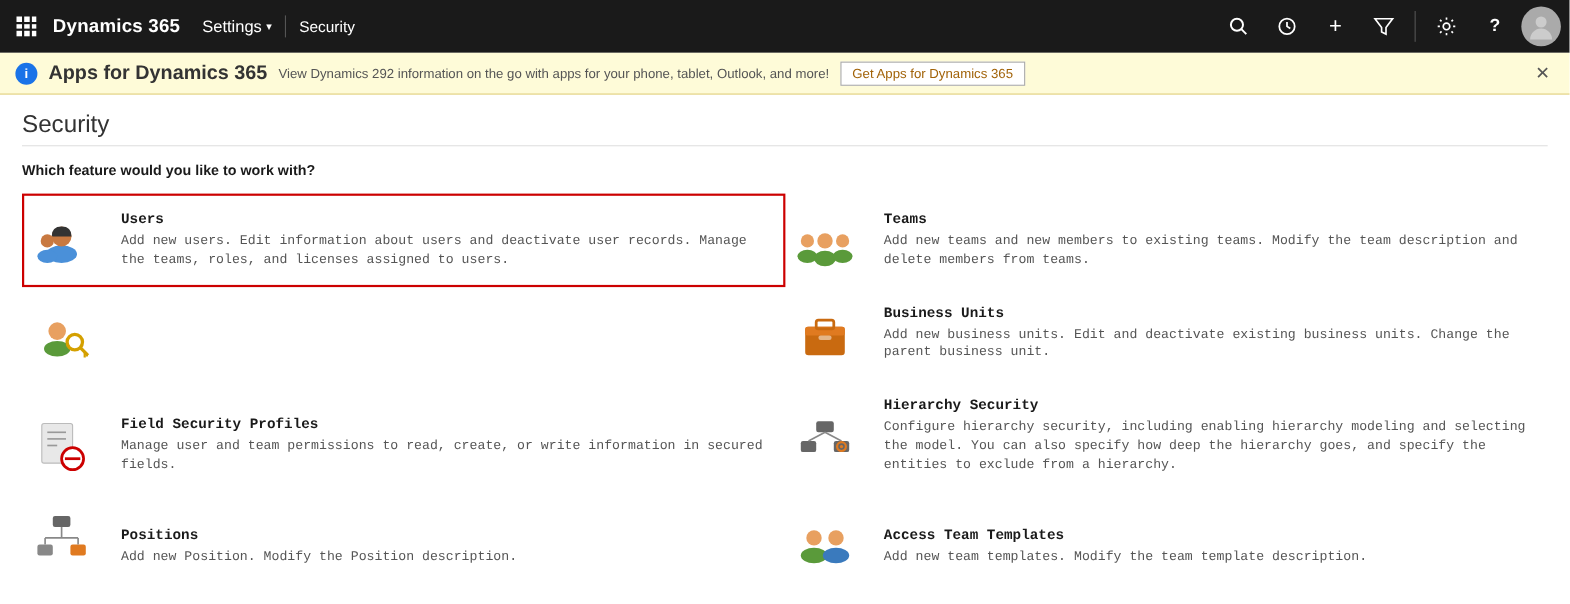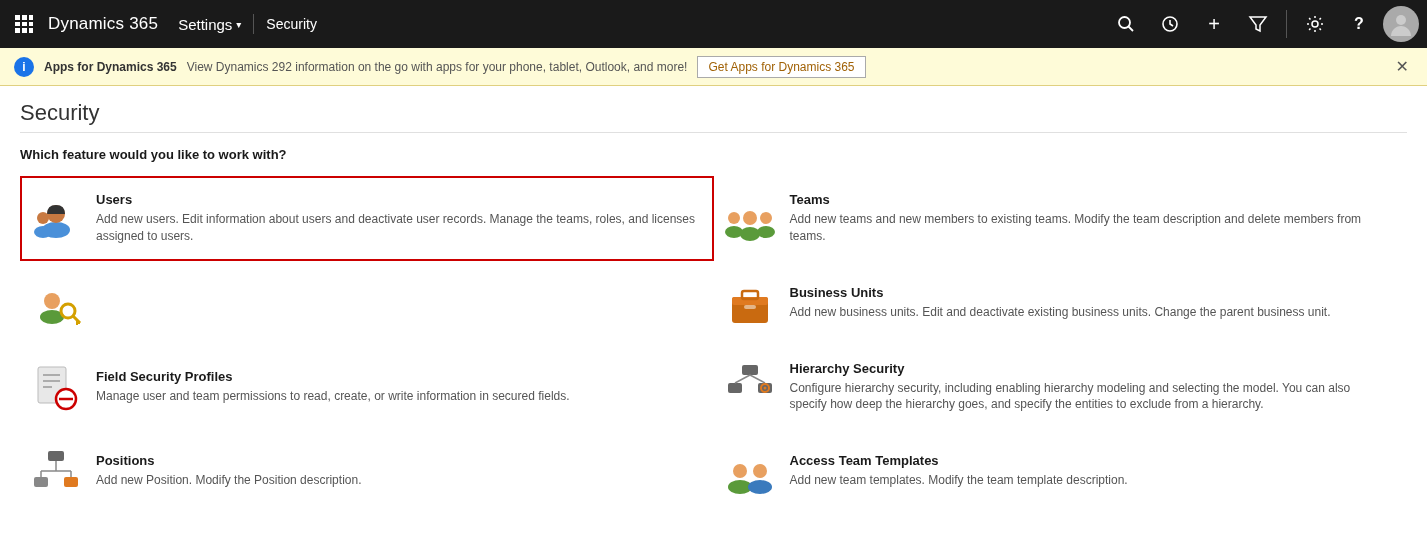--- a/index.html
+++ b/index.html
@@ -16,21 +16,21 @@
     }
     .topnav-grid-icon {
       width: 32px; height: 32px;
       display: flex; align-items: center; justify-content: center;
       margin-right: 8px;
       cursor: pointer;
     }
     .topnav-grid-icon svg rect { fill: #fff; }
     .topnav-title {
       font-size: 17px;
-      font-weight: 400;
+      font-weight: 700;
       color: #fff;
       margin-right: 20px;
       letter-spacing: 0.2px;
     }
     .topnav-settings {
       font-size: 15px;
       color: #fff;
       cursor: pointer;
       display: flex; align-items: center; gap: 4px;
     }
@@ -75,21 +75,21 @@
     .notif-bar .info-icon {
       width: 20px; height: 20px; border-radius: 50%;
       background: #1a73e8;
       color: #fff;
       display: flex; align-items: center; justify-content: center;
       font-weight: bold; font-size: 12px;
       flex-shrink: 0;
     }
     .notif-bar .notif-app {
       font-weight: 600;
-      font-size: 12px;
+      font-size: 18px;
       color: #333;
       white-space: nowrap;
     }
     .notif-bar .notif-text {
       font-size: 12px;
       color: #555;
     }
     .notif-bar .notif-btn {
       background: #fff;
       border: 1px solid #aaa;
@@ -127,25 +127,26 @@
     }
 
     
     .feature-grid {
       display: grid;
       grid-template-columns: 1fr 1fr;
       gap: 0;
     }
     .feature-item {
       display: flex;
-      align-items: center;
-      gap: 14px;
+      align-items: flex-end;
+      gap: 28px;
       padding: 14px 16px 14px 8px;
       cursor: pointer;
       border: 2px solid transparent;
+      font-family: Liberation Mono, monospace;
     }
     .feature-item.highlighted {
       border: 2px solid #cc0000;
     }
     .feature-icon {
       width: 52px; height: 52px;
       flex-shrink: 0;
       display: flex; align-items: center; justify-content: center;
     }
     .feature-info .feature-title {

